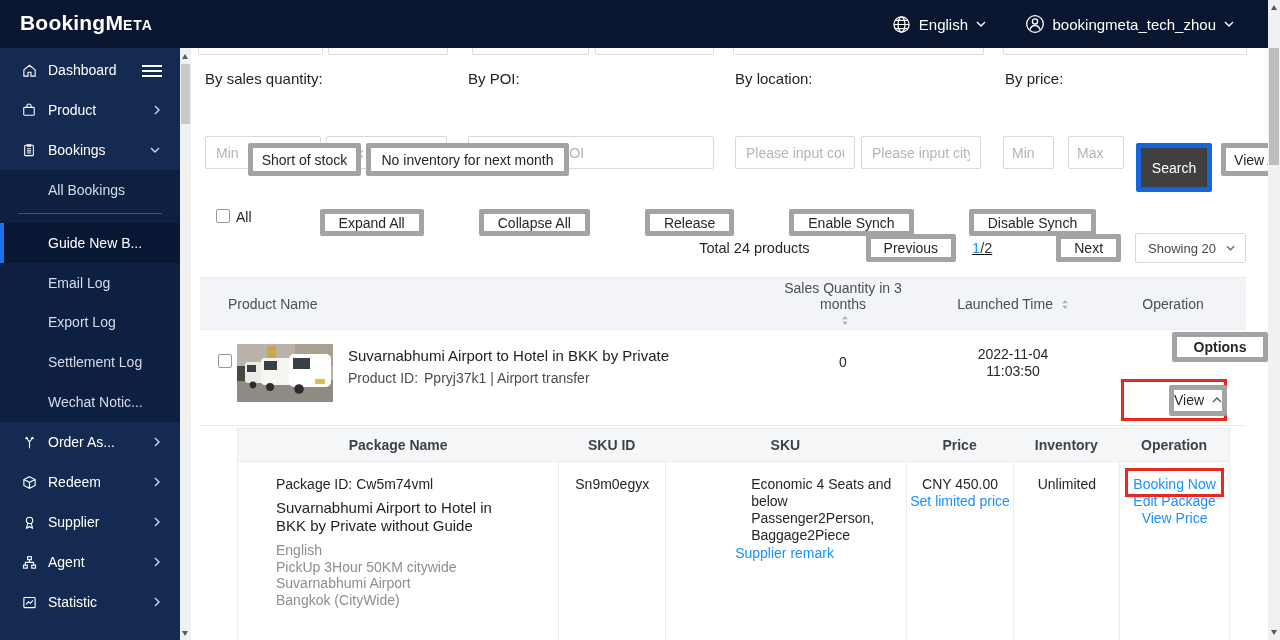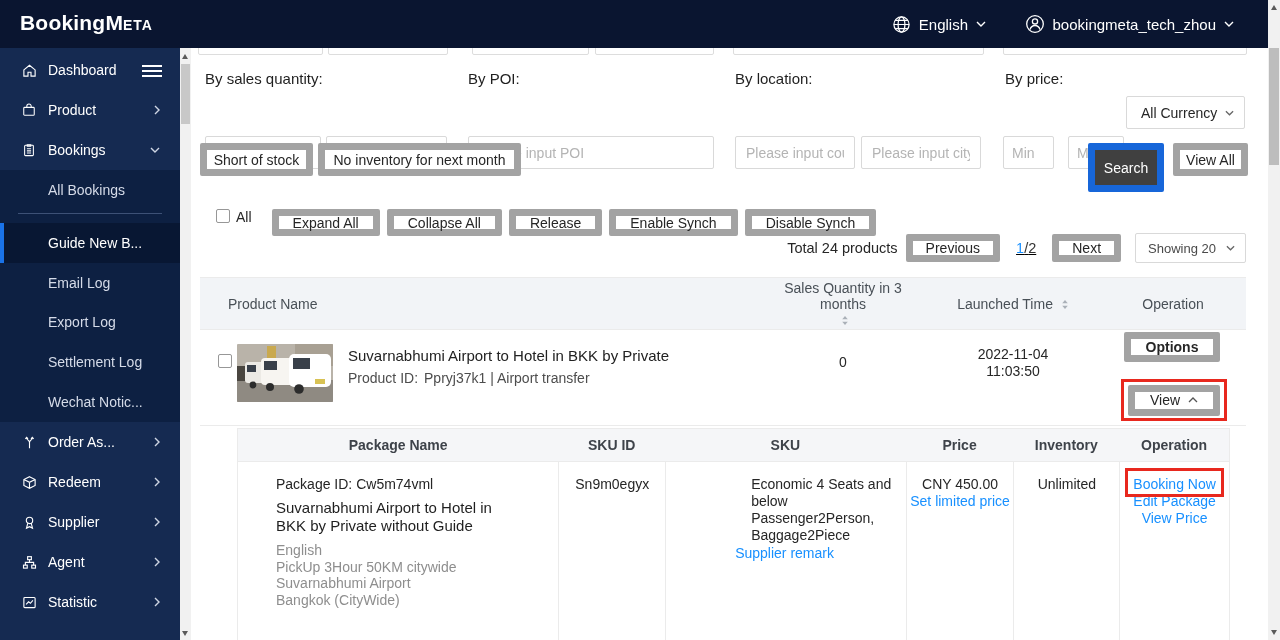--- a/index.html
+++ b/index.html
@@ -46,21 +46,21 @@
   .inner-scroll .arr-up { top: 6px; left: 2px; }
   .inner-scroll .arr-dn { bottom: 4px; left: 2px; }
 
   
   .content { position: absolute; left: 191px; top: 48px; width: 1077px; height: 592px; background: #fff; overflow: hidden; }
   .partial-input { position: absolute; top: -6px; height: 13px; border: 1px solid #ddd; border-radius: 2px; background: #fff; }
   .flabel { position: absolute; top: 22px; font-size: 15px; color: #1f1f1f; white-space: nowrap; }
   .input { position: absolute; top: 52px; height: 33px; border: 1px solid #d9d9d9; border-radius: 2px; font-size: 14px; padding: 0 10px; color: #262626; outline: none; font-family: inherit; margin-top: 36px; }
   .input::placeholder { color: #b4b4b4; }
   .selectbox { position: absolute; top: 48px; height: 33px; border: 1px solid #d9d9d9; border-radius: 2px; display: flex; align-items: center; justify-content: space-between; padding: 0 10px 0 14px; font-size: 14px; color: #262626; cursor: pointer; background: #fff; }
-  .btn { display: inline-flex; align-items: center; justify-content: center; border: 7px solid #a3a3a3; border-radius: 2px; background: #fff; font-size: 14px; color: #262626; cursor: pointer; white-space: nowrap; font-family: inherit; }
+  .btn { display: inline-flex; align-items: center; justify-content: center; border: 5px solid #a3a3a3; border-radius: 2px; background: #fff; font-size: 14px; color: #262626; cursor: pointer; white-space: nowrap; font-family: inherit; margin-left: 48px; }
   .qbtn { position: absolute; top: 95px; height: 33px; }
   .btn-search { position: absolute; top: 95px; height: 49px; background: #404040; border-color: #1766d9; color: #fff; }
   .toolbar { position: absolute; left: 25px; top: 161px; display: flex; align-items: flex-start; }
   .toolbar .btn { height: 27px; padding: 0 14px; margin-right: 7px; }
   .checkbox { width: 14px; height: 14px; border: 1px solid #979797; border-radius: 2px; background: #fff; cursor: pointer; flex: 0 0 auto; }
   .all-lbl { font-size: 14px; color: #262626; margin: 0 20px 0 6px; }
   .pagerow { position: absolute; right: 22px; top: 185px; height: 30px; display: flex; align-items: center; }
   .pagerow .total { font-size: 14.5px; color: #262626; margin-right: 8px; }
   .pagerow .btn { height: 28px; padding: 0 13px; }
   .pageno { font-size: 14.5px; margin: 0 16px; text-decoration: underline; }
@@ -313,28 +313,20 @@
     <div class="flabel" style="left:544px">By location:</div>
     <div class="flabel" style="left:814px">By price:</div>
 
     <input class="input" style="left: 14px; width: 116px;" placeholder="Min">
     <input class="input" style="left: 135px; width: 121px;" placeholder="Max">
     <input class="input" style="left: 277px; width: 246px;" placeholder="Please input POI">
     <input class="input" style="left: 544px; width: 120px;" placeholder="Please input cou">
     <input class="input" style="left: 670px; width: 120px;" placeholder="Please input city">
     <input class="input" style="left: 812px; width: 51px; padding: 0px 8px;" placeholder="Min">
     <input class="input" style="left: 877px; width: 56px; padding: 0px 8px;" placeholder="Max">
-    <div class="selectbox" style="left:935px;width:119px">
-      <span>All Currency</span>
-      <span>
-          <svg width="9" height="6" viewBox="0 0 10 6" fill="none" stroke="#666" stroke-width="1.4">
-            <path d="M1 1l4 4 4-4"></path>
-          </svg>
-        </span>
-    </div>
 
     <button class="btn qbtn" style="left:9px;width:113px">Short of stock</button>
     <button class="btn qbtn" style="left:127px;width:203px">No inventory for next month</button>
     <button class="btn btn-search" style="left:897px;width:76px">Search</button>
     <button class="btn qbtn" style="left:982px;width:75px">View All</button>
 
     <div class="toolbar">
       <div class="checkbox"></div>
       <span class="all-lbl">All</span>
       <button class="btn">Expand All</button>

